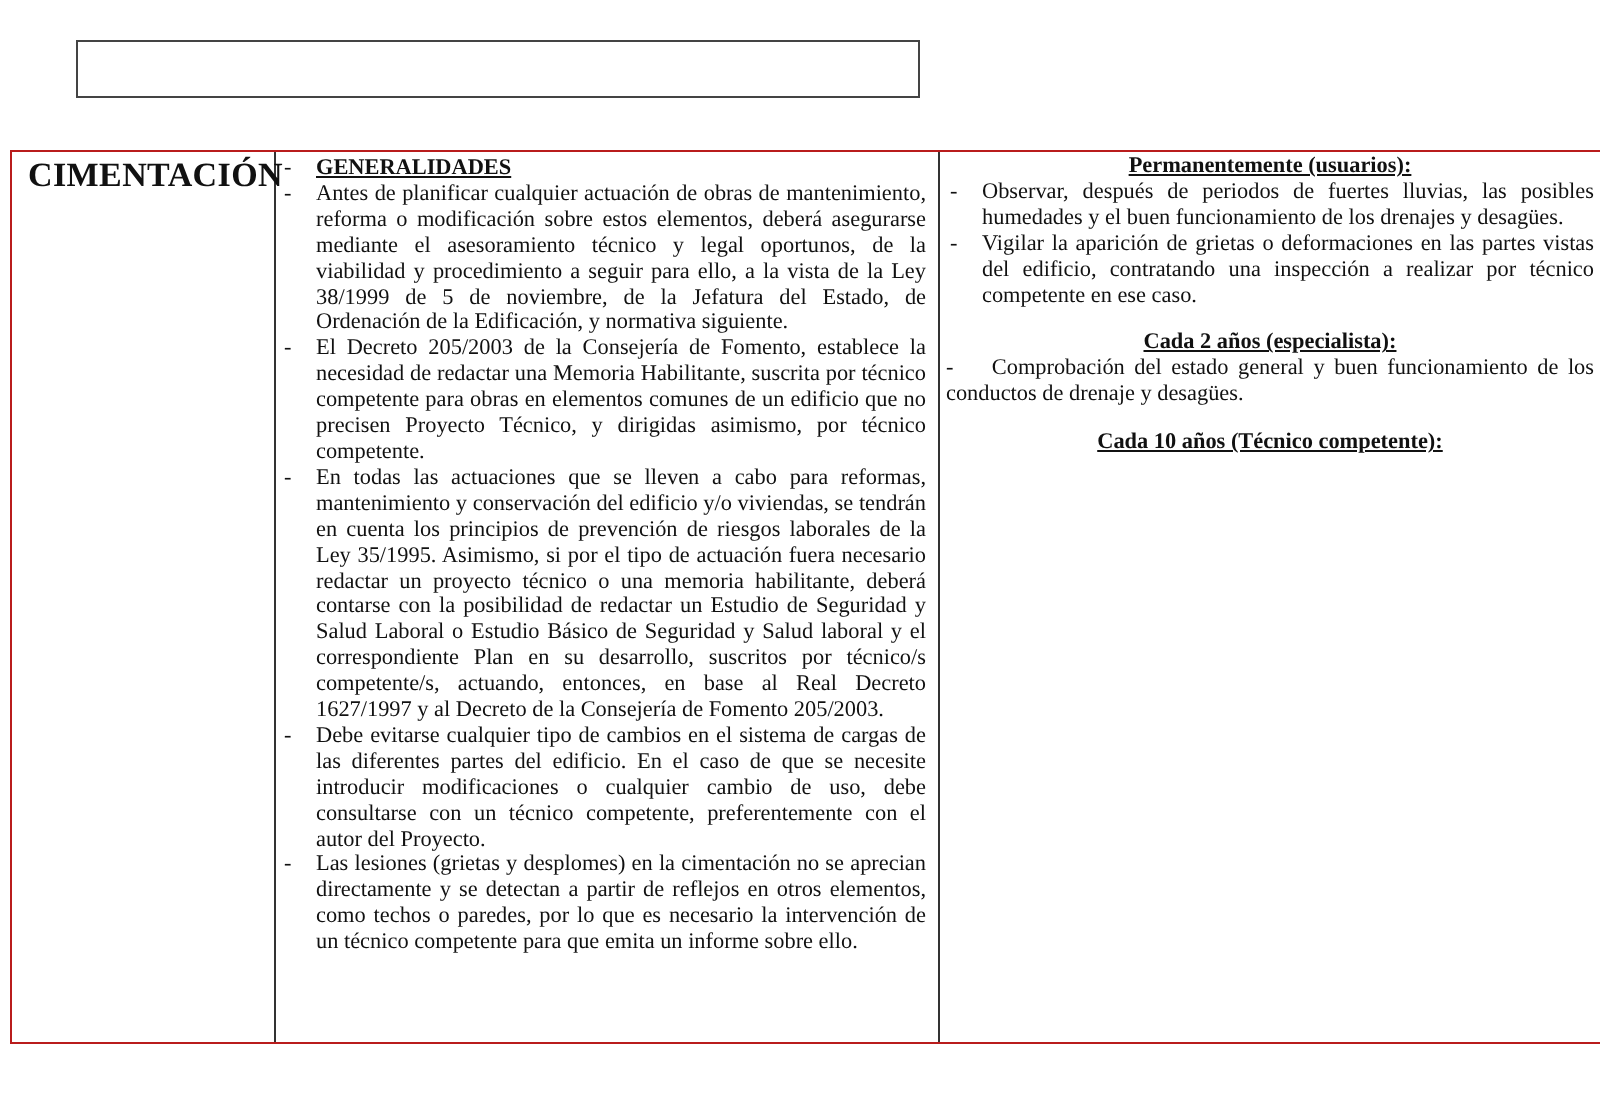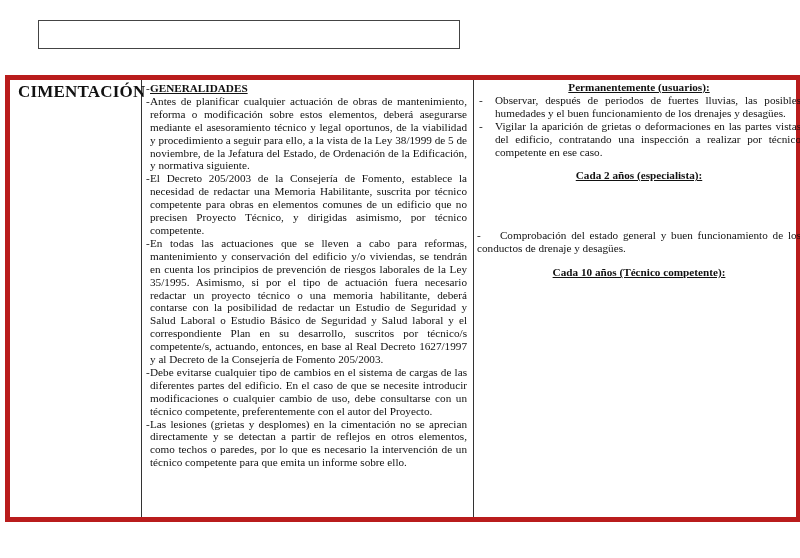--- a/index.html
+++ b/index.html
@@ -7,48 +7,48 @@
       width: 800px; height: 558px; position: relative; overflow: hidden;
       font-family: "Liberation Serif", "DejaVu Serif", serif;
       color: #111;
     }
     .header-box {
       position: absolute; left: 38px; top: 20px; width: 422px; height: 29px;
       border: 1px solid #444; box-sizing: border-box;
     }
     .main-table {
       position: absolute; left: 5px; top: 83px; width: 514px; height: 436px;
-      border: 5px solid #b91c1c; box-sizing: border-box;
+      border: 1px solid #b91c1c; box-sizing: border-box;
     }
     .col-title {
       position: absolute; left: 0; top: 0; width: 84px; height: 100%;
       border-right: 1px solid #333; box-sizing: border-box;
     }
     .col-mid {
       position: absolute; left: 84px; top: 0; width: 214px; height: 100%;
       border-right: 1px solid #333; box-sizing: border-box;
     }
     .col-right {
       position: absolute; left: 298px; top: 0; width: 216px; height: 100%;
       box-sizing: border-box;
     }
     .section-title {
       font-weight: bold; font-size: 17px; padding: 2px 0 0 8px; letter-spacing: 0.2px;
     }
     .body-text { font-size: 11.2px; line-height: 12.9px; }
     .list { margin: 0; padding: 2px 6px 0 2px; list-style: none; }
-    .list li { position: relative; padding-left: 6px; text-align: justify; }
+    .list li { position: relative; padding-left: 18px; text-align: justify; }
     .list li::before { content: "-"; position: absolute; left: 2px; top: 0; }
     .heading-u { font-weight: bold; text-decoration: underline; }
     .right-block { padding: 1px 5px 0 3px; }
     .right-block .rhead { font-weight: bold; text-decoration: underline; margin-top: 11px; text-align: center; }
     .right-block .rhead.first { margin-top: 0; }
     .right-block .list { padding: 0 0 0 0; }
     .right-block .list li { padding-left: 18px; }
-    .right-block .inline-item { text-align: justify; margin-top: 47px; }
+    .right-block .inline-item { text-align: justify; }
   </style>
 </head>
 <body>
 
 <div class="header-box"></div>
 
 <div class="main-table" style="left:5px; width:796px; top:75px; height:447px;">
   <div class="col-title" style="width:132px;">
     <div class="section-title">CIMENTACIÓN</div>
   </div>

